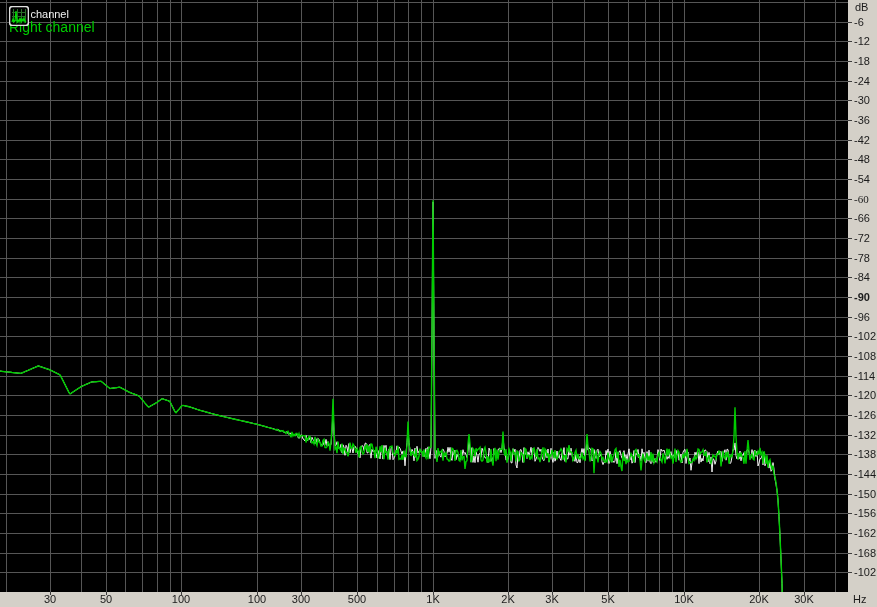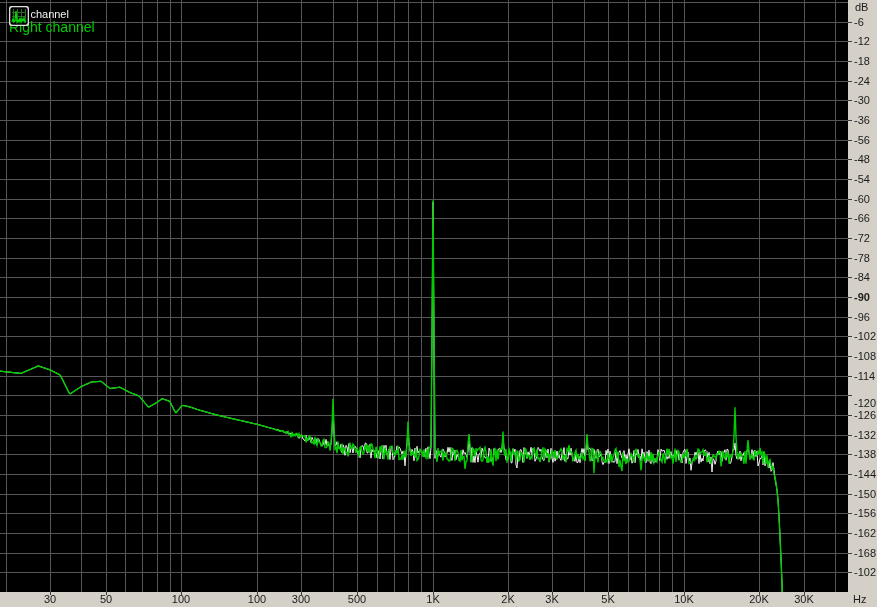--- a/index.html
+++ b/index.html
@@ -138,47 +138,47 @@
       <div class="ytick-label" style="top: 35px;">-12</div>
       <div class="ytickmark" style="top: 61px;"></div>
       <div class="ytick-label" style="top: 55px;">-18</div>
       <div class="ytickmark" style="top: 81px;"></div>
       <div class="ytick-label" style="top: 75px;">-24</div>
       <div class="ytickmark" style="top: 100px;"></div>
       <div class="ytick-label" style="top: 94px;">-30</div>
       <div class="ytickmark" style="top: 120px;"></div>
       <div class="ytick-label" style="top: 114px;">-36</div>
       <div class="ytickmark" style="top: 140px;"></div>
-      <div class="ytick-label" style="top: 134px;">-56</div>
+      <div class="ytick-label" style="top: 134px;">-42</div>
       <div class="ytickmark" style="top: 159px;"></div>
       <div class="ytick-label" style="top: 153px;">-48</div>
       <div class="ytickmark" style="top: 179px;"></div>
       <div class="ytick-label" style="top: 173px;">-54</div>
       <div class="ytickmark" style="top: 199px;"></div>
-      <div class="ytick-label" style="top: 193px;">-60</div>
+      <div class="ytick-label" style="top: 193px; font-family: Liberation Serif, serif;">-60</div>
       <div class="ytickmark" style="top: 218px;"></div>
       <div class="ytick-label" style="top: 212px;">-66</div>
       <div class="ytickmark" style="top: 238px;"></div>
       <div class="ytick-label" style="top: 232px;">-72</div>
       <div class="ytickmark" style="top: 258px;"></div>
       <div class="ytick-label" style="top: 252px;">-78</div>
       <div class="ytickmark" style="top: 277px;"></div>
       <div class="ytick-label" style="top: 271px;">-84</div>
       <div class="ytickmark" style="top: 297px;"></div>
       <div class="ytick-label" style="top: 291px; font-weight: bold;">-90</div>
       <div class="ytickmark" style="top: 317px;"></div>
       <div class="ytick-label" style="top: 311px;">-96</div>
       <div class="ytickmark" style="top: 336px;"></div>
       <div class="ytick-label" style="top: 330px;">-102</div>
       <div class="ytickmark" style="top: 356px;"></div>
       <div class="ytick-label" style="top: 350px;">-108</div>
       <div class="ytickmark" style="top: 376px;"></div>
       <div class="ytick-label" style="top: 370px;">-114</div>
       <div class="ytickmark" style="top: 395px;"></div>
-      <div class="ytick-label" style="top: 389px; margin-top: 8px;">-120</div>
+      <div class="ytick-label" style="top: 389px;">-120</div>
       <div class="ytickmark" style="top: 415px;"></div>
       <div class="ytick-label" style="top: 409px; text-align: center;">-126</div>
       <div class="ytickmark" style="top: 435px;"></div>
       <div class="ytick-label" style="top: 429px;">-132</div>
       <div class="ytickmark" style="top: 454px;"></div>
       <div class="ytick-label" style="top: 448px;">-138</div>
       <div class="ytickmark" style="top: 474px;"></div>
       <div class="ytick-label" style="top: 468px; text-align: right;">-144</div>
       <div class="ytickmark" style="top: 494px;"></div>
       <div class="ytick-label" style="top: 488px;">-150</div>

